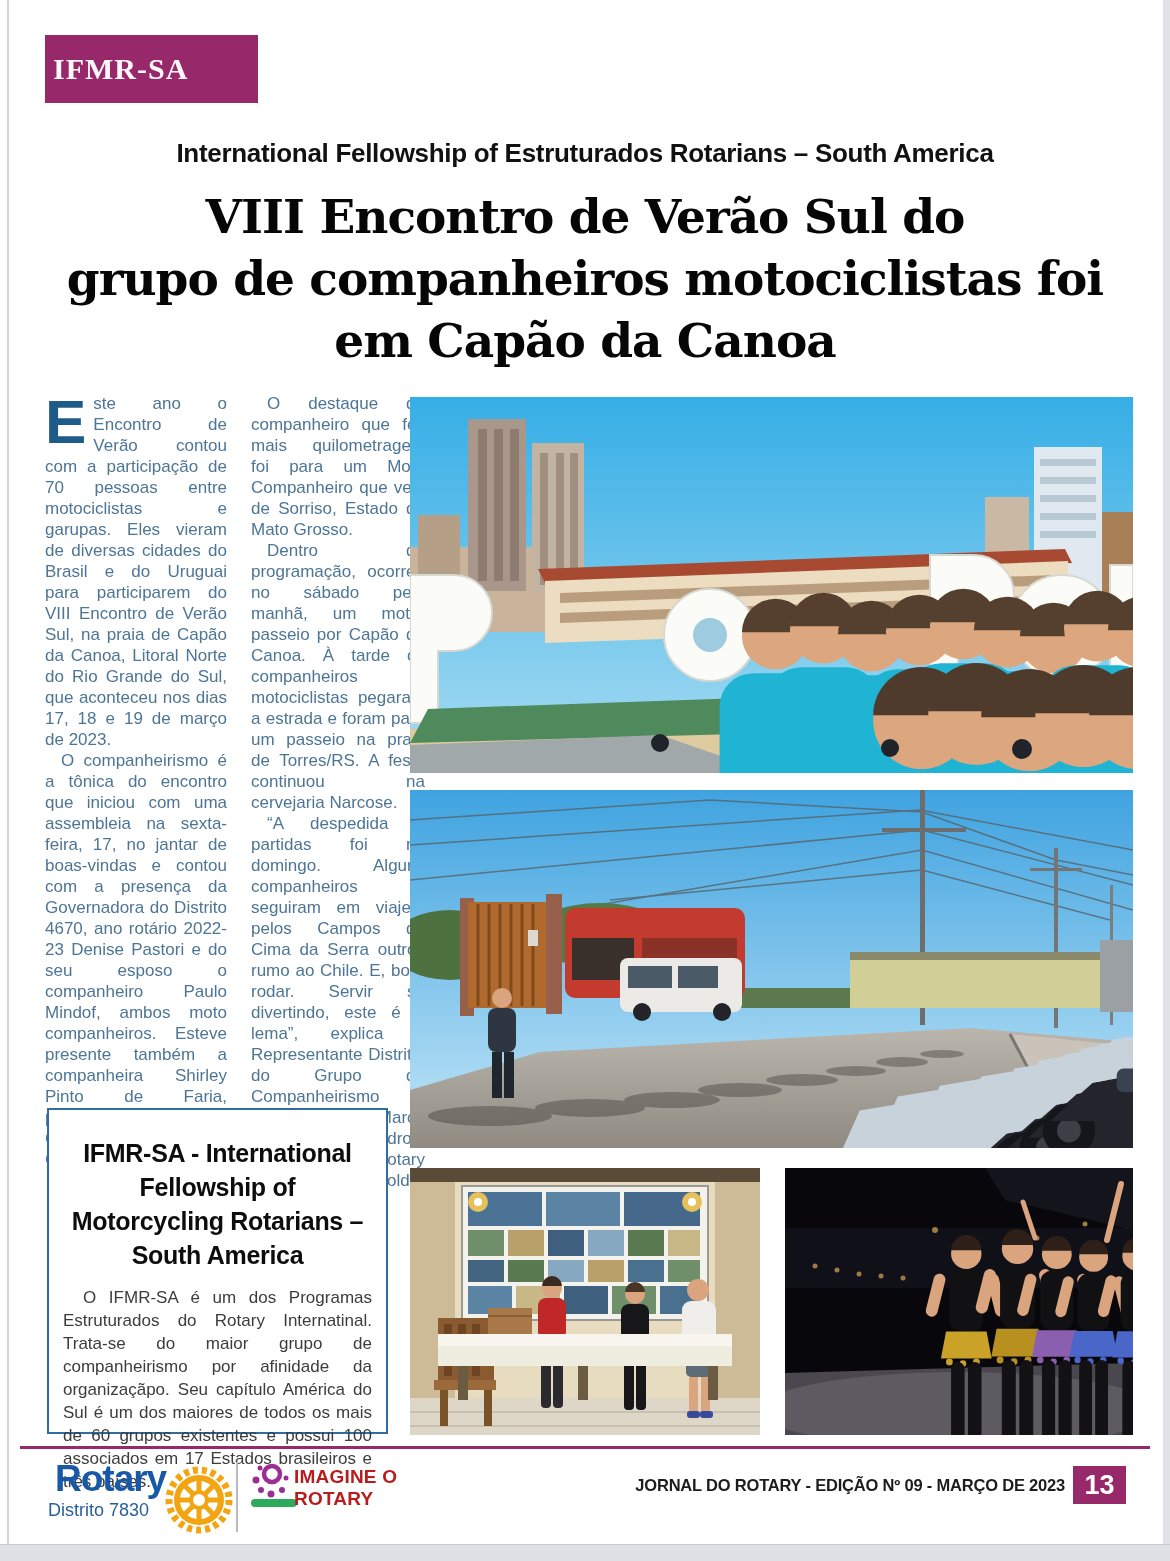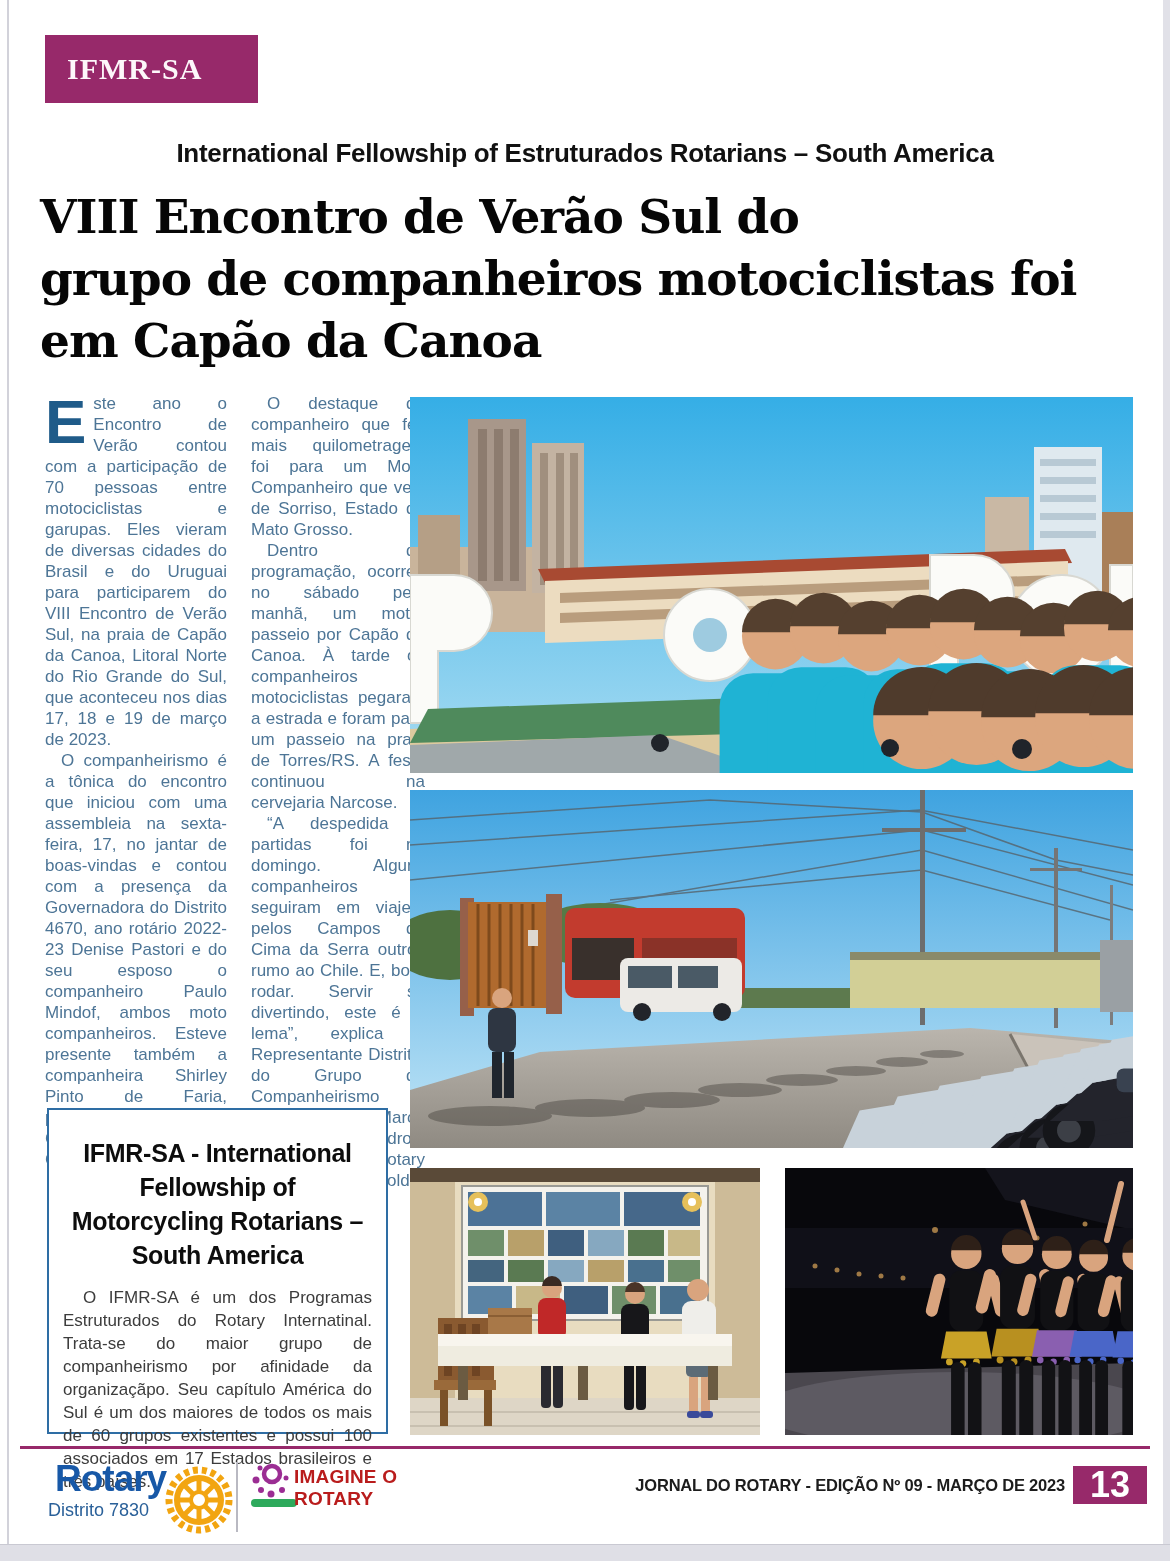--- a/index.html
+++ b/index.html
@@ -7,24 +7,24 @@
           font-family:"Liberation Sans",sans-serif;}
   
   .edge-left-line{position:absolute;left:7px;top:0;width:2px;height:1545px;background:#d2d2da;}
   .edge-right{position:absolute;left:1163px;top:0;width:7px;height:1561px;background:#e1e1e8;}
   .edge-bottom{position:absolute;left:0;top:1544px;width:1170px;height:17px;background:#dfdfe6;border-top:1px solid #c9c9d2;}
 
   
   .tag-box{position:absolute;left:45px;top:35px;width:213px;height:68px;background:#97296a;
            display:flex;align-items:center;}
   .tag-box span{color:#fdf7fa;font-family:"Liberation Serif",serif;font-weight:bold;
-                font-size:30px;letter-spacing:1px;padding-left:22px;}
+                font-size:30px;letter-spacing:1px;padding-left:8px;}
   .subtitle{position:absolute;left:0;top:138px;width:1170px;text-align:center;
             font-size:26px;font-weight:bold;color:#111;letter-spacing:-0.3px;}
-  .title{position:absolute;left:40px;top:186px;width:1090px;text-align:left;
+  .title{position:absolute;left:40px;top:186px;width:1090px;text-align:center;
          font-family:"DejaVu Serif","Liberation Serif",serif;font-weight:800;color:#060606;
          font-size:47px;line-height:62px;letter-spacing:-1px;}
 
   
   .col{position:absolute;top:393px;color:#4d7596;font-size:17px;line-height:21px;
        text-align:justify;}
   .col-1{left:45px;width:182px;}
   .col-2{left:251px;width:174px;}
   .col p{margin:0;}
   .col p.indent{text-indent:16px;}
@@ -53,22 +53,22 @@
                color:#1758a7;letter-spacing:-1px;}
   .rotary-district{position:absolute;left:48px;top:1500px;font-size:18px;color:#2a6099;}
   .wheel{position:absolute;left:163px;top:1464px;}
   .footer-divider{position:absolute;left:236px;top:1462px;width:2px;height:70px;background:#b9b9c2;}
   .imagine-icon{position:absolute;left:248px;top:1460px;}
   .imagine-bar{position:absolute;left:251px;top:1499px;width:46px;height:8px;border-radius:4px;background:#2eaa5c;}
   .imagine-text{position:absolute;left:294px;top:1466px;color:#b91c1c;font-weight:bold;
                 font-size:19px;line-height:22px;letter-spacing:0.2px;}
   .journal{position:absolute;right:105px;top:1476px;font-size:16.5px;font-weight:bold;
            color:#1c1c1c;letter-spacing:-0.2px;}
-  .page-num{position:absolute;left:1073px;top:1466px;width:74px;height:38px;background:#97296a;
-            color:#fff;font-size:36px;font-weight:bold;display:flex;align-items:center;justify-content:center;}
+  .page-num{position:absolute;left:1073px;top:1466px;width:53px;height:38px;background:#97296a;
+            color:#fff;font-size:27px;font-weight:bold;display:flex;align-items:center;justify-content:center;}
 </style>
 </head>
 <body>
 
 <svg width="0" height="0" style="position:absolute" aria-hidden="true">
   <defs>
     <symbol id="sym-person" viewBox="0 0 40 96">
       <circle cx="20" cy="11" r="9" fill="#dca67e"></circle>
       <path d="M11 10 a9 9 0 0 1 18 0 z" fill="#55402f"></path>
       <rect x="5" y="21" width="30" height="36" rx="9" fill="#1fb3d4"></rect>

